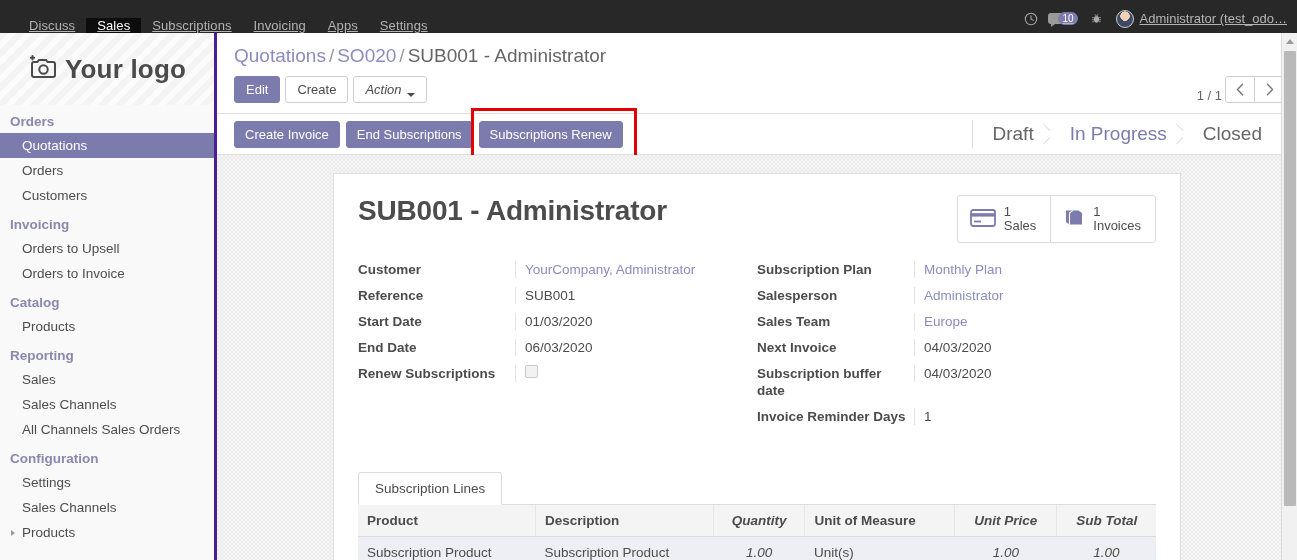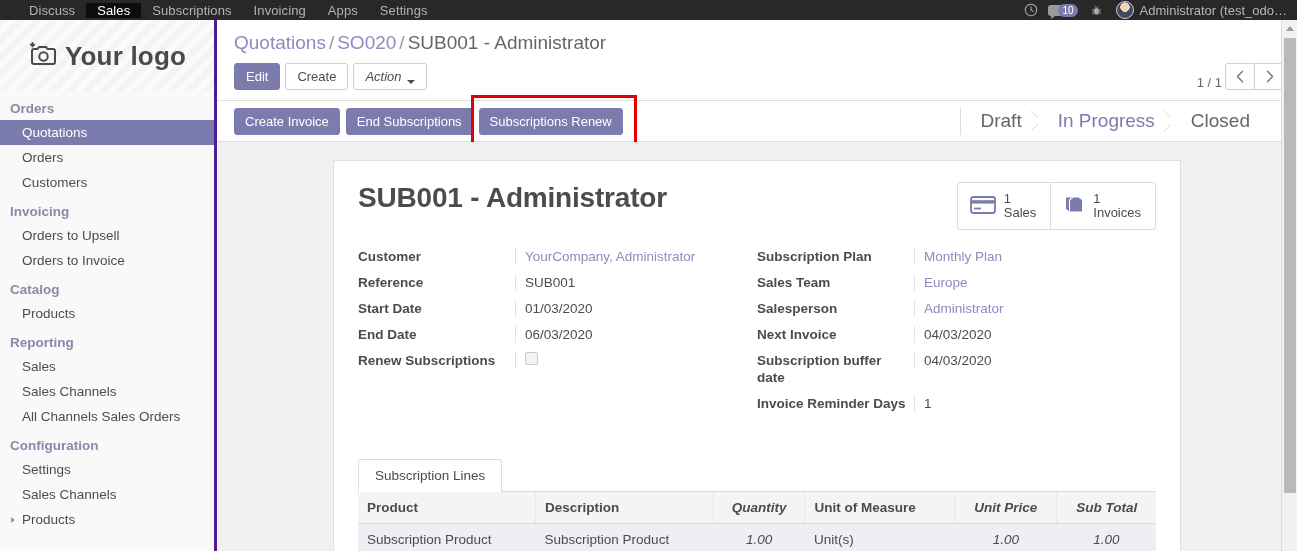--- a/index.html
+++ b/index.html
@@ -5,22 +5,22 @@
   * { box-sizing: border-box; }
   html, body { margin:0; padding:0; }
   body {
     width:1297px; height:560px; overflow:hidden;
     font-family:"Liberation Sans", sans-serif;
     font-size:13px; color:#4c4c4c; background:#ffffff;
   }
 
   
   #navbar {
-    height:20px; background:#282828; display:flex; align-items:center;
-    color:#b4b4b4; font-size:13px; position:relative;
+    height:33px; background:#282828; display:flex; align-items:flex-end;
+    color:#b4b4b4; font-size:13px; position:relative;text-decoration:underline;
   }
   .nav-left { display:flex; align-items:stretch; padding-left:18px; }
   .nav-item {
     display:flex; align-items:center; padding:0 11px; color:#b3b3b3;
     cursor:pointer; white-space:nowrap; letter-spacing:.1px;
   }
   .nav-item.active { background:#0d0d0d; color:#ffffff; }
   .nav-right { margin-left:auto; display:flex; align-items:center; padding-right:10px; gap:0; }
   .nav-ic {
     display:flex; align-items:center; justify-content:center;
@@ -101,21 +101,21 @@
     width:30px; height:27px; border:1px solid #cfcfcf; background:#fff;
     display:flex; align-items:center; justify-content:center; cursor:pointer; color:#777;
     font-size:15px;
   }
   .pg.l { border-radius:3px 0 0 3px; }
   .pg.r { border-radius:0 3px 3px 0; border-left:none; }
 
   
   .statusbar-row {
     display:flex; align-items:center; background:#fff;
-    border-bottom:1px solid #dfdfdf; padding:6px 12px 6px 17px; min-height:40px;
+    border-bottom:1px solid #dfdfdf; padding:6px 0 6px 17px; min-height:40px;
   }
   .obtn {
     background:#7c7bad; color:#fff; border:1px solid #7c7bad; border-radius:3px;
     font-size:13px; padding:5px 10px; cursor:pointer; margin-right:6px; white-space:nowrap;
   }
   .hl-wrap { position:relative; display:inline-block; }
   .hl-box {
     position:absolute; left:-8px; top:-13px; right:-8px; bottom:-13px;
     border:3px solid #e40000; pointer-events:none;
   }
@@ -403,26 +403,26 @@
                 <div class="flabel">Renew Subscriptions</div>
                 <div class="fval"><span class="fcheck"></span></div>
               </div>
             </div>
           <div class="form-col" id="right-fields">
               <div class="frow">
                 <div class="flabel">Subscription Plan</div>
                 <div class="fval link">Monthly Plan</div>
               </div>
               <div class="frow">
+                <div class="flabel">Salesperson</div>
+                <div class="fval link">Administrator</div>
+              </div>
+              <div class="frow">
                 <div class="flabel">Sales Team</div>
                 <div class="fval link">Europe</div>
-              </div>
-              <div class="frow">
-                <div class="flabel">Salesperson</div>
-                <div class="fval link">Administrator</div>
               </div>
               <div class="frow">
                 <div class="flabel">Next Invoice</div>
                 <div class="fval">04/03/2020</div>
               </div>
               <div class="frow">
                 <div class="flabel">Subscription buffer date</div>
                 <div class="fval">04/03/2020</div>
               </div>
               <div class="frow">

